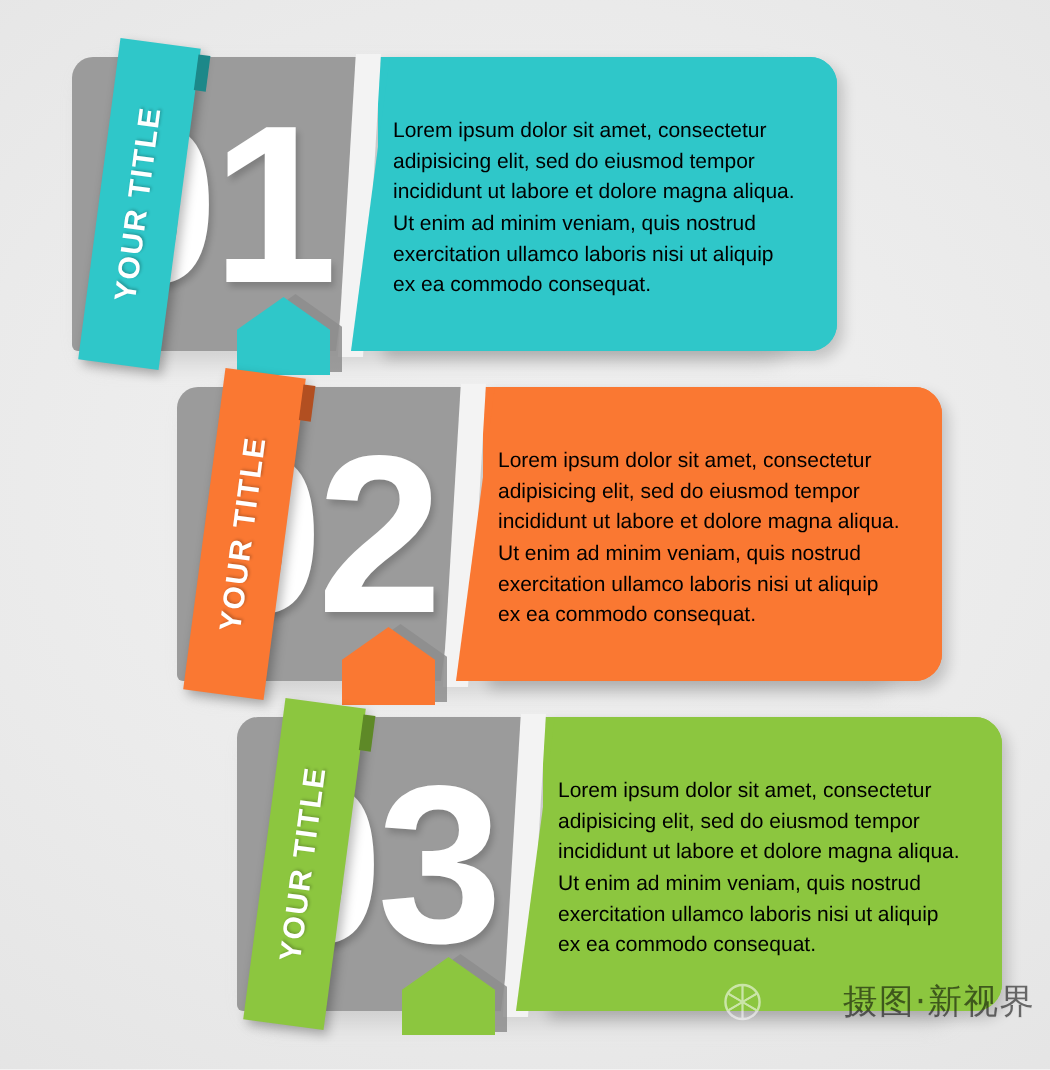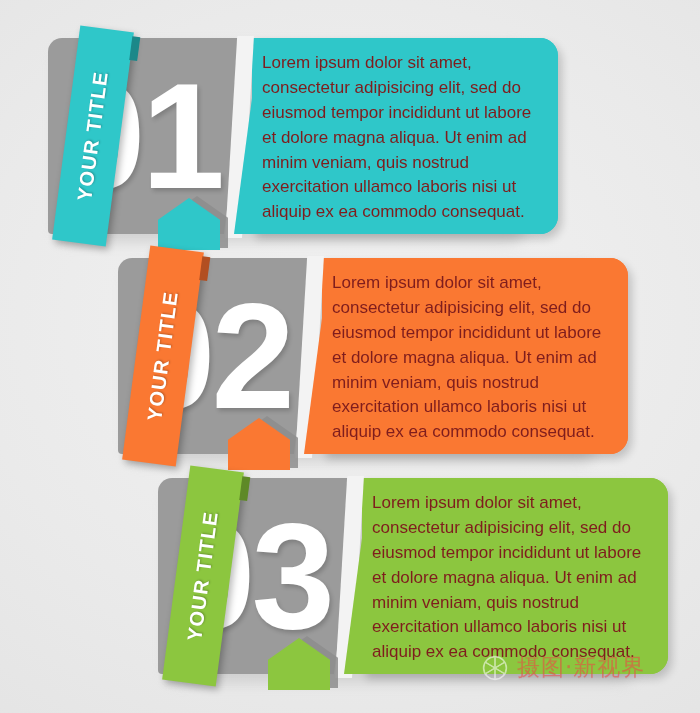--- a/index.html
+++ b/index.html
@@ -64,22 +64,22 @@
   .card{
     position:absolute;top:0px;height:196px;
     left:196px;width:324px;
     border-top-right-radius:18px;border-bottom-right-radius:18px;
     box-sizing:border-box;
     padding:22px 26px 18px 28px;
     clip-path:polygon(8% 0%, 100% 0%, 100% 100%, 0% 100%);
     display:flex;align-items:center;
   }
   .card p{
-    margin:0;color:#7f1d1d;
-    font-size:17px;line-height:1.47;
+    margin:0;color:#000000;
+    font-size:14px;line-height:1.47;
     font-family:"Liberation Sans", sans-serif;
   }
 
   
   .card-bg{
     position:absolute;left:214px;top:0px;width:306px;height:196px;
     border-radius:0 18px 18px 0;
     box-shadow:4px 5px 9px rgba(0,0,0,.18);
     z-index:0;
   }
@@ -120,24 +120,25 @@
   }
 
   
   .watermark{
     position:absolute;left:482px;top:652px;
     display:flex;align-items:center;gap:9px;
     opacity:.55;pointer-events:none;
   }
   .wm-icon{width:26px;height:26px;}
   .wm-text{
-    font-size:23px;color:#ef4444;
+    font-size:23px;color:#000000;
     font-family:"DejaVu Sans", sans-serif;
     text-shadow:0 1px 1px rgba(0,0,0,.06);
     letter-spacing:1px;
+    margin-left:45px;
   }
 </style>
 </head>
 <body>
 
 <div class="stage">
 
   <div class="banner b1">
     <div class="shadow-pad"></div>
 

